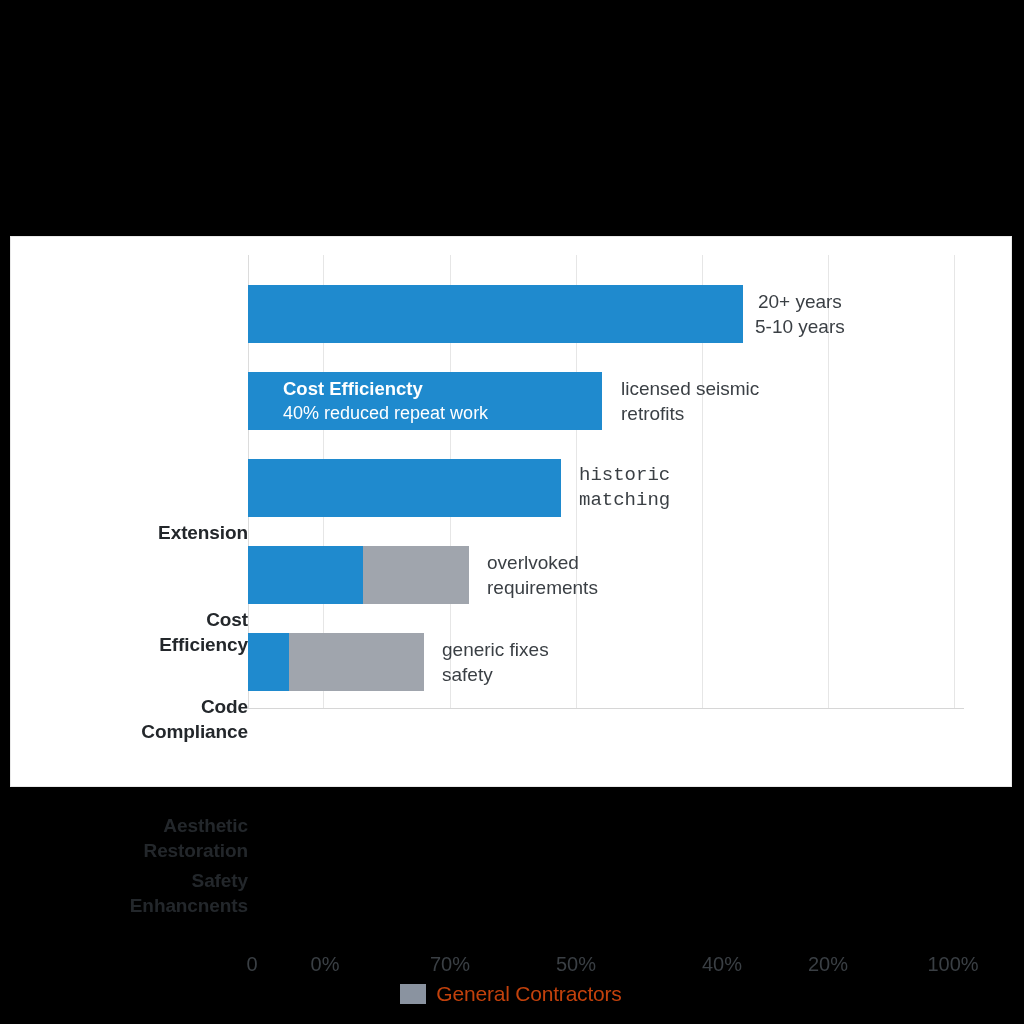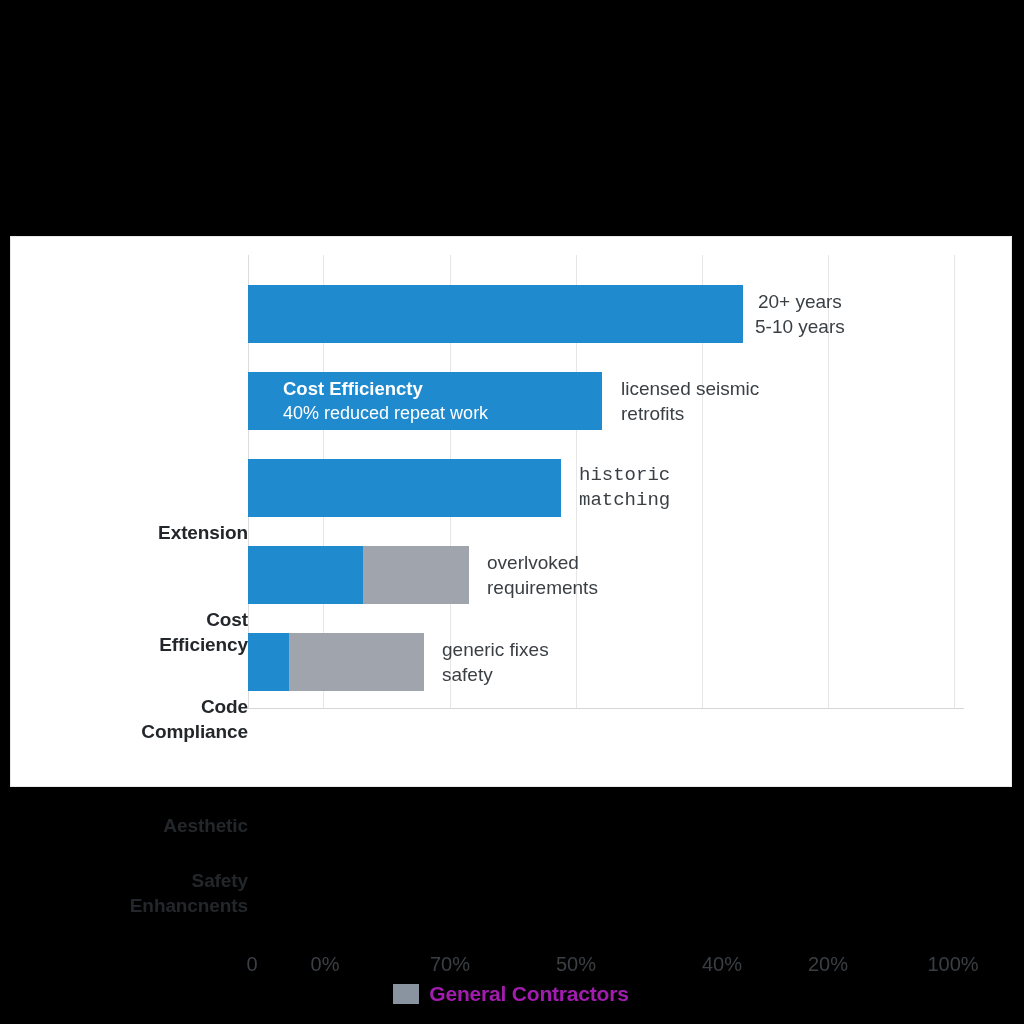--- a/index.html
+++ b/index.html
@@ -126,23 +126,23 @@
     justify-content: center;
     align-items: center;
     gap: 10px;
   }
   .legend-swatch {
     width: 26px;
     height: 20px;
     background: #8a93a0;
   }
   .legend-text {
-    color: #a21caf;
+    color: #c2410c;
     font-size: 21px;
-    font-weight: bold;
+    font-weight: normal;
     letter-spacing: -0.2px;
   }
 </style>
 </head>
 <body>
 
 <div id="root">
 
   <div class="chart-card">
 
@@ -153,20 +153,21 @@
       <div class="cat-label" style="top:370px;">
         <div>Cost</div>
         <div>Efficiency</div>
       </div>
       <div class="cat-label" style="top:457px;">
         <div>Code</div>
         <div>Compliance</div>
       </div>
       <div class="cat-label" style="top:576px;">
         <div>Aesthetic</div>
+        <div>Restoration</div>
       </div>
       <div class="cat-label" style="top:631px;">
         <div>Safety</div>
         <div>Enhancnents</div>
       </div>
     </div>
 
     <div class="plot">
 
       <div class="gridline axis-origin" style="left:0px;"></div>

